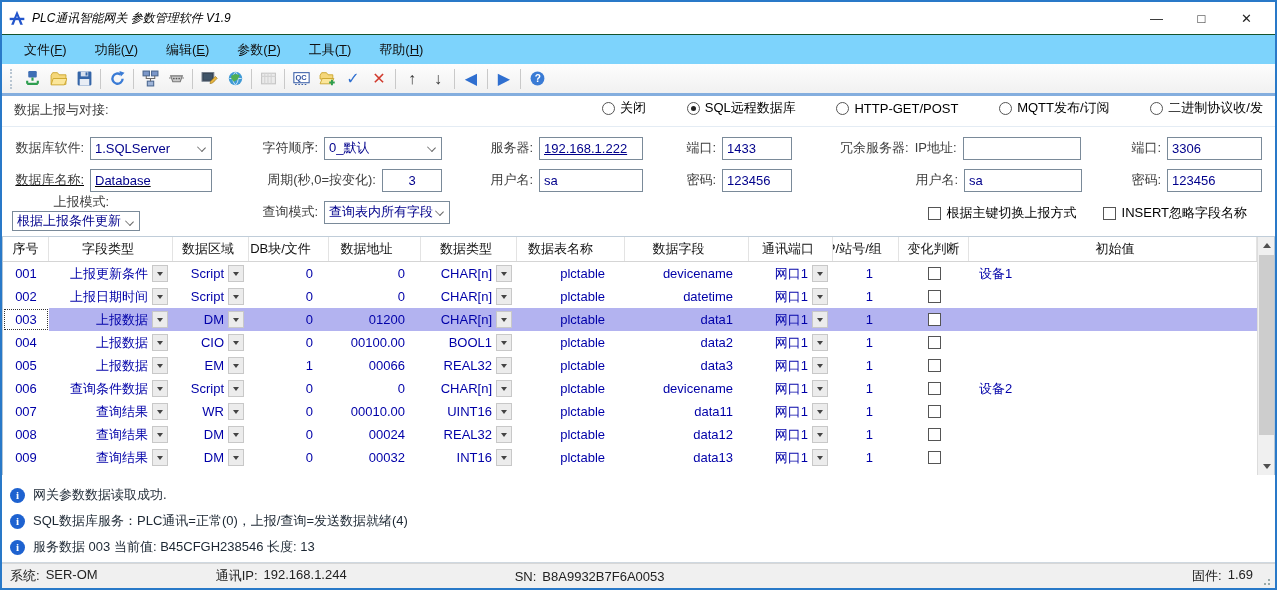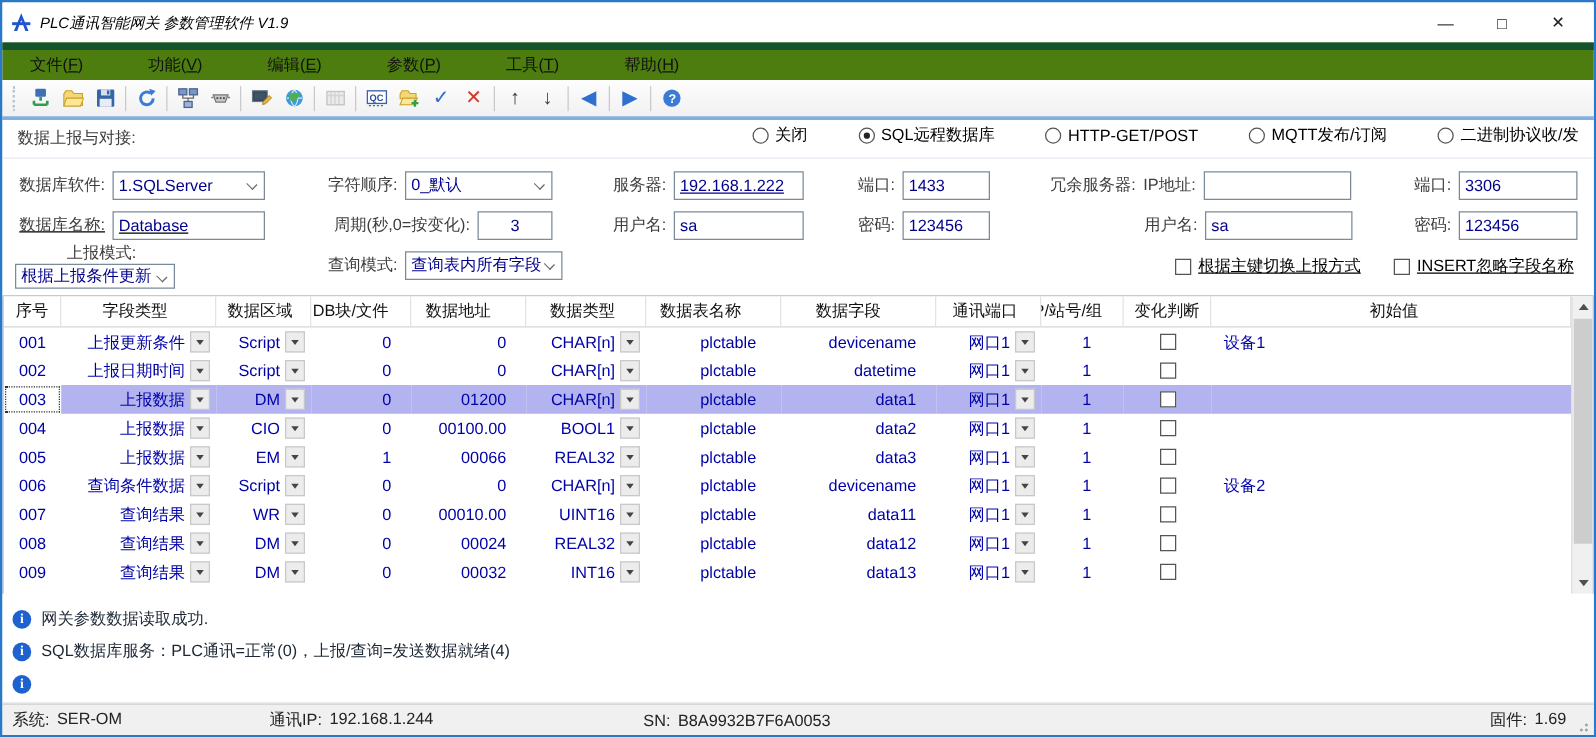--- a/index.html
+++ b/index.html
@@ -8,21 +8,21 @@
   .window { width:1277px; height:590px; border:2px solid #2979c8; display:flex; flex-direction:column; background:#fff; }
 
   
   .titlebar { height:32px; display:flex; align-items:center; padding:0 6px; background:#fff; flex:0 0 auto; }
   .app-icon { width:18px; height:18px; margin-right:6px; }
   .title-text { color:#000; font-size:12px;font-style:italic; }
   .winbtns { margin-left:auto; display:flex; }
   .winbtn { width:45px; height:28px; display:flex; align-items:center; justify-content:center; color:#222; font-size:13px; cursor:default; }
 
   
-  .menubar { height:30px; display:flex; align-items:center; padding:0 8px; background:#4d7c0f; border-top:6px solid #14532d; flex:0 0 auto;gap:24px; }
+  .menubar { height:30px; display:flex; align-items:center; padding:0 8px; background:#7dd3fc; border-top:1px solid #14532d; flex:0 0 auto; }
   .menu-item { padding:4px 14px; color:#111; }
   .menu-item u { text-decoration:underline; }
 
   
   .toolbar { height:32px; display:flex; align-items:center; padding:0 4px; background:linear-gradient(#fdfdfd,#f1f1f1); border-bottom:3px solid #84aede; flex:0 0 auto; }
   .tb-grip { width:5px; height:20px; margin:0 4px; border-left:2px dotted #b9c6d2; }
   .tb-btn { width:26px; height:26px; display:flex; align-items:center; justify-content:center; }
   .tb-btn svg { width:17px; height:17px; }
   .tb-glyph { font-size:16px; font-weight:bold; line-height:1; }
   .tb-sep { width:1px; height:20px; background:#c9c9c9; margin:0 3px; }
@@ -36,21 +36,21 @@
   .radio { display:flex; align-items:center; gap:5px; color:#000; }
   .rdot { width:13px; height:13px; border-radius:50%; border:1px solid #555; background:#fff; position:relative; flex:0 0 auto; }
   .rdot.sel::after { content:""; position:absolute; left:3px; top:3px; width:5px; height:5px; border-radius:50%; background:#222; }
   .field { position:absolute; display:flex; align-items:center; height:24px; }
   .field .lbl { text-align:right; margin-right:6px; color:#3d3d3d; white-space:nowrap; }
   .tinput { height:23px; border:1px solid #7a8a99; background:#fff; color:#00008b; font-size:13px; padding:0 4px;
     font-family:"Liberation Sans","DejaVu Sans",sans-serif; outline:none; }
   .combo { height:23px; border:1px solid #7a8a99; background:#fff; display:flex; align-items:center; color:#00008b; padding-left:4px; position:relative; }
   .combo .caret { position:absolute; right:6px; top:8px; width:7px; height:7px; border-right:1.6px solid #666; border-bottom:1.6px solid #666; transform:rotate(45deg) scale(1,0.8); margin-top:-2px; }
   .cbox { width:13px; height:13px; border:1px solid #555; background:#fff; flex:0 0 auto; }
-  .cfg-checks { position:absolute; right:16px; top:108px; display:flex; gap:26px; align-items:center;text-decoration:underline; }
+  .cfg-checks { position:absolute; right:28px; top:108px; display:flex; gap:26px; align-items:center; }
   .cfg-check { display:flex; gap:6px; align-items:center; color:#000; }
 
   
   .grid { height:238px; position:relative; border-left:1px solid #b5c6d6; border-right:1px solid #b5c6d6; flex:0 0 auto; overflow:hidden; }
   .g-inner { position:absolute; left:0; top:0; right:17px; }
   .g-row { display:flex; height:23px; align-items:stretch; }
   .g-head { height:25px; border-bottom:1px solid #d5d5d5; }
   .g-head .g-cell { border-right:1px solid #e3e3e3; display:flex; align-items:center; justify-content:center; color:#111; }
   .g-cell { display:flex; align-items:center; justify-content:flex-end; padding-right:5px; color:#0000a8; white-space:nowrap; overflow:hidden; }
   .c-seq{width:46px; justify-content:center; padding:0;} .c-ftype{width:124px;} .c-area{width:76px;}
@@ -816,20 +816,21 @@
       <div class="msg">
         <span class="info-icon">i</span>
         <span>网关参数数据读取成功.</span>
       </div>
       <div class="msg">
         <span class="info-icon">i</span>
         <span>SQL数据库服务：PLC通讯=正常(0)，上报/查询=发送数据就绪(4)</span>
       </div>
       <div class="msg">
         <span class="info-icon">i</span>
+        <span>服务数据 003 当前值: B45CFGH238546  长度: 13</span>
       </div>
     </div>
 
   <div class="statusbar">
     <div class="sb-item">
       <span>系统:</span>
       <span>SER-OM</span>
     </div>
     <div class="sb-item sb-ip">
       <span>通讯IP:</span>

